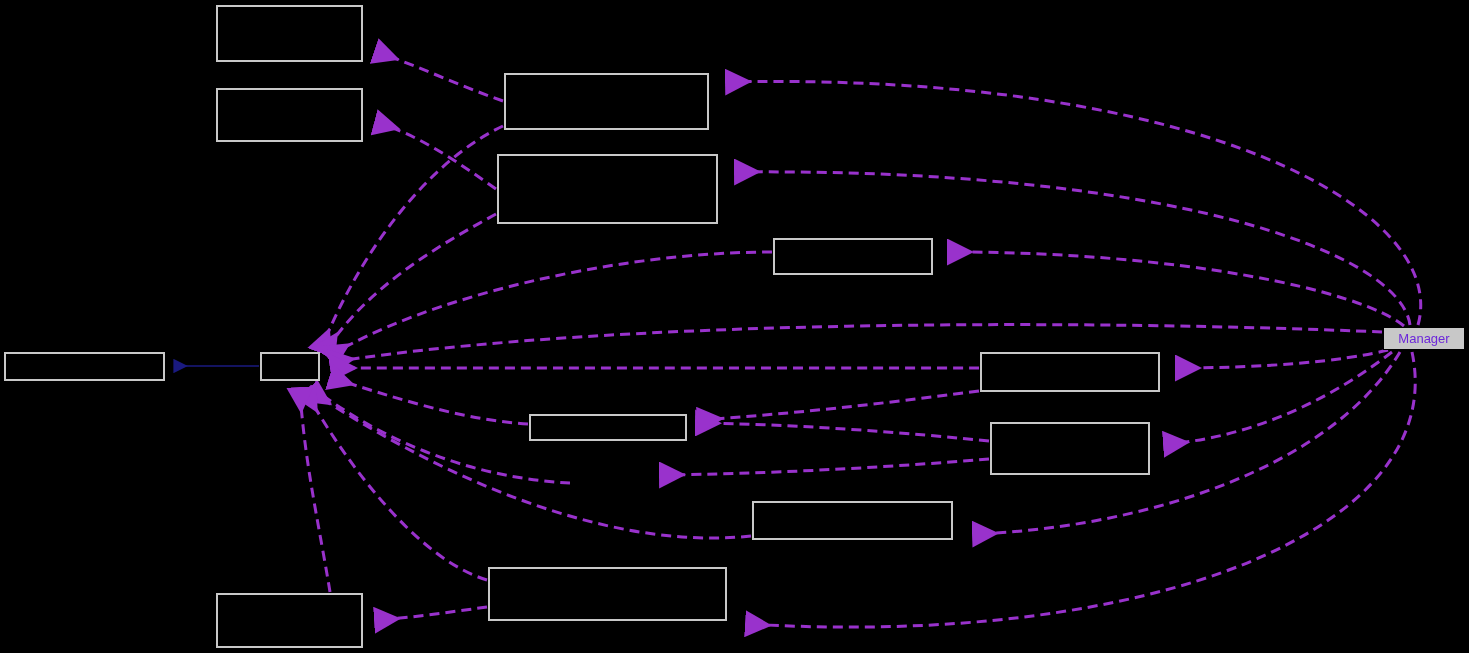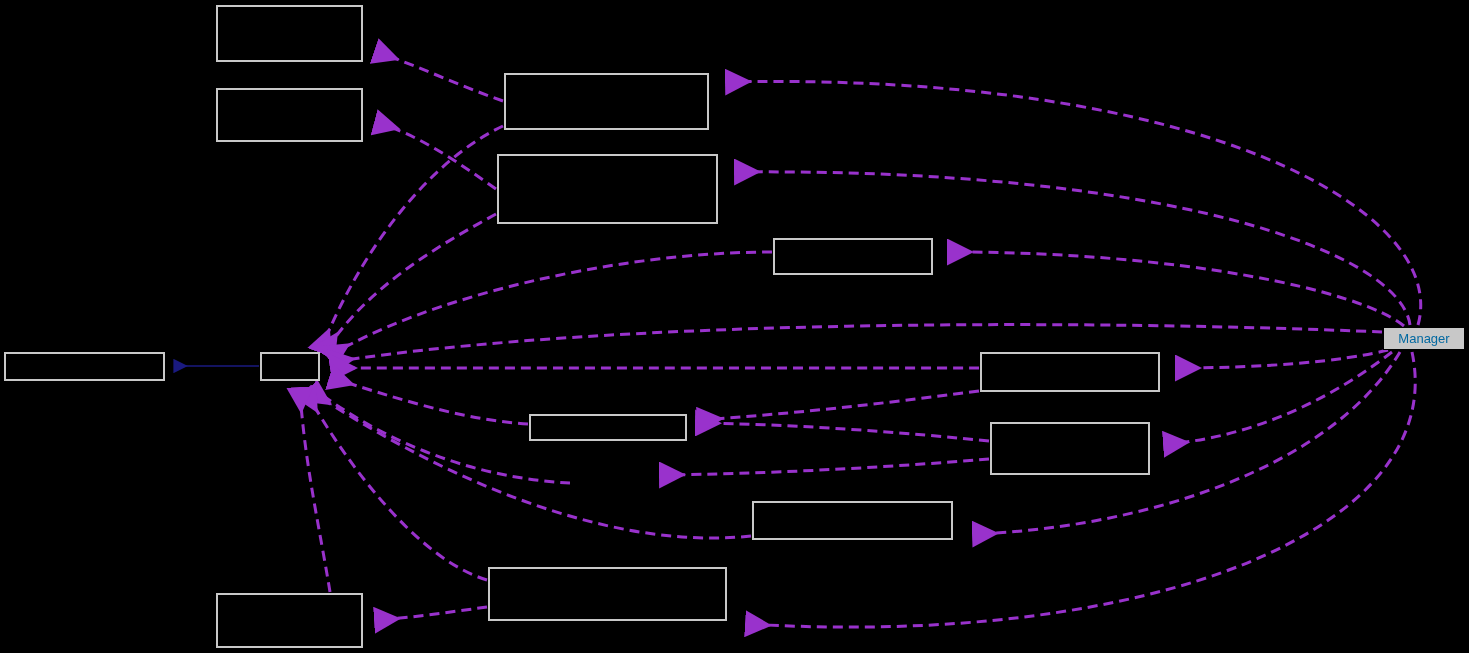--- a/index.html
+++ b/index.html
@@ -30,21 +30,21 @@
     justify-content:center;
     color:#c8c8c8;
     font-size:12px;
     line-height:1;
     white-space:nowrap;
     overflow:hidden;
   }
   .node-box.filled{
     border:1px solid #000000;
     background:#c8c8c8;
-    color:#0369a1;
+    color:#6d28d9;
     font-size:13px;
   }
   .node-label{
     pointer-events:none;
     padding:0 4px;
   }
 </style>
 </head>
 <body>
 

